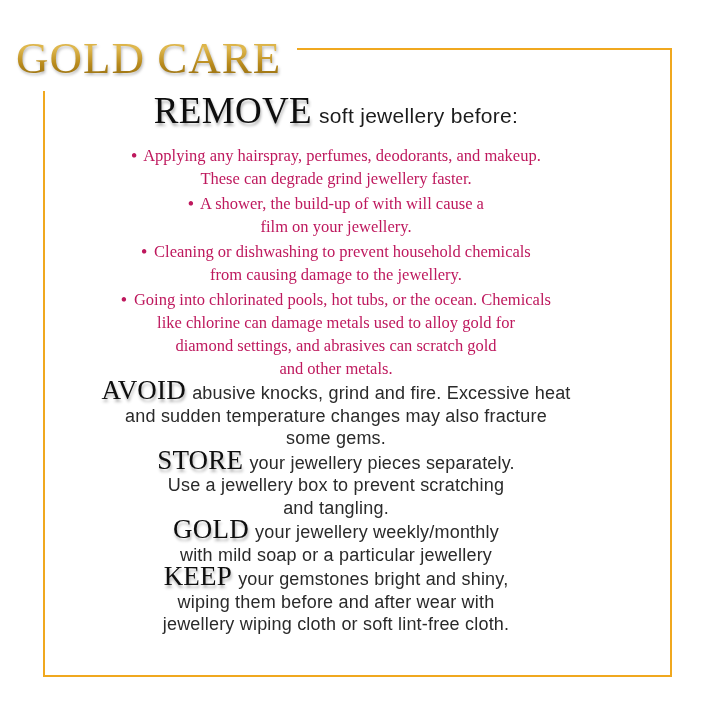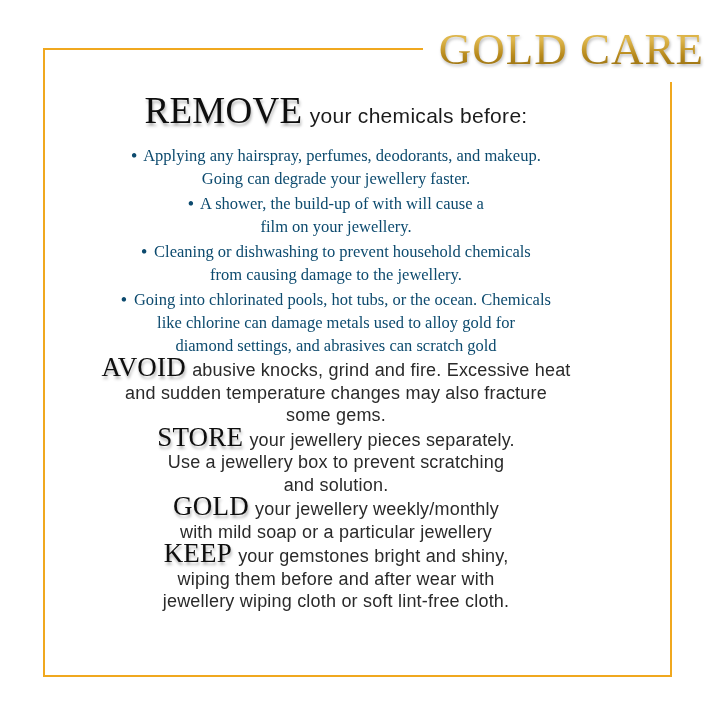--- a/index.html
+++ b/index.html
@@ -4,21 +4,21 @@
 <style>
   html,body{margin:0;padding:0;background:#ffffff;}
   .canvas{
     position:relative;width:720px;height:720px;background:#ffffff;
     font-family:"Liberation Sans",sans-serif;overflow:hidden;
   }
   .frame{
     position:absolute;left:43px;top:48px;width:629px;height:629px;
     border:2px solid #f0a81f;box-sizing:border-box;
   }
-  .title-wrap{position:absolute;top:4px;left:0;width:100%;text-align:right;z-index:2;}
+  .title-wrap{position:absolute;top:13px;left:0;width:100%;text-align:left;z-index:2;}
   .title-bg{
     display:inline-block;margin-top:22px;padding:0 16px;background:#ffffff;line-height:46px;
   }
   .title-text{
     font-family:"Liberation Serif",serif;font-size:45px;letter-spacing:1px;
     background:linear-gradient(180deg,#cfa132 0%,#e0b94f 30%,#b88a1c 62%,#8a650e 100%);
     -webkit-background-clip:text;background-clip:text;color:transparent;
     filter:drop-shadow(1px 2px 1.5px rgba(0,0,0,0.28));
   }
   .content{
@@ -27,21 +27,21 @@
   .remove-line{
     margin:8px 0 10px;line-height:36px;font-size:21px;letter-spacing:0.3px;color:#1b1b1b;
   }
   .h-big{
     font-family:"Liberation Serif",serif;color:#0e0e0e;line-height:0;margin-right:1px;
     text-shadow:1px 3px 3px rgba(0,0,0,0.30);
   }
   .h-remove{font-size:37px;}
   .bullet{
     font-family:"Liberation Serif",serif;font-size:16.5px;line-height:23px;
-    color:#0c4a6e;margin:0 0 2px;
+    color:#be185d;margin:0 0 2px;
   }
   .bullet:last-of-type{}
   .bl{display:block;}
   .bl-first > .dot{font-weight:bold;margin-right:3px;}
   .sec{
     font-size:18px;line-height:22.5px;letter-spacing:0.2px;color:#2a2a2a;margin:0 0 2px;
   }
   .sec .h-big{font-size:27px;}
 </style>
 </head>
@@ -52,29 +52,29 @@
   <div class="frame"></div>
 
   <div class="title-wrap">
     <span class="title-bg"><span class="title-text">GOLD CARE</span></span>
   </div>
 
   <div class="content">
 
     <div class="remove-line">
       <span class="h-big h-remove">REMOVE</span>
-      <span>your chemicals before:</span>
+      <span>soft jewellery before:</span>
     </div>
 
     <p class="bullet">
       <span class="bl bl-first">
         <span class="dot">•</span>
         <span>Applying any hairspray, perfumes, deodorants, and makeup.</span>
       </span>
-      <span class="bl">Going can degrade your jewellery faster.</span>
+      <span class="bl">These can degrade grind jewellery faster.</span>
     </p>
 
     <p class="bullet">
       <span class="bl bl-first">
         <span class="dot">•</span>
         <span>A shower, the build-up of with will cause a</span>
       </span>
       <span class="bl">film on your jewellery.</span>
     </p>
 
@@ -86,38 +86,39 @@
       <span class="bl">from causing damage to the jewellery.</span>
     </p>
 
     <p class="bullet">
       <span class="bl bl-first">
         <span class="dot">•</span>
         <span>Going into chlorinated pools, hot tubs, or the ocean. Chemicals</span>
       </span>
       <span class="bl">like chlorine can damage metals used to alloy gold for</span>
       <span class="bl">diamond settings, and abrasives can scratch gold</span>
+      <span class="bl">and other metals.</span>
     </p>
 
     <div class="sec">
       <span class="bl">
         <span class="h-big">AVOID</span>
         <span>abusive knocks, grind and fire. Excessive heat</span>
       </span>
       <span class="bl">and sudden temperature changes may also fracture</span>
       <span class="bl">some gems.</span>
     </div>
 
     <div class="sec">
       <span class="bl">
         <span class="h-big">STORE</span>
         <span>your jewellery pieces separately.</span>
       </span>
       <span class="bl">Use a jewellery box to prevent scratching</span>
-      <span class="bl">and solution.</span>
+      <span class="bl">and tangling.</span>
     </div>
 
     <div class="sec">
       <span class="bl">
         <span class="h-big">GOLD</span>
         <span>your jewellery weekly/monthly</span>
       </span>
       <span class="bl">with mild soap or a particular jewellery</span>
     </div>
 

